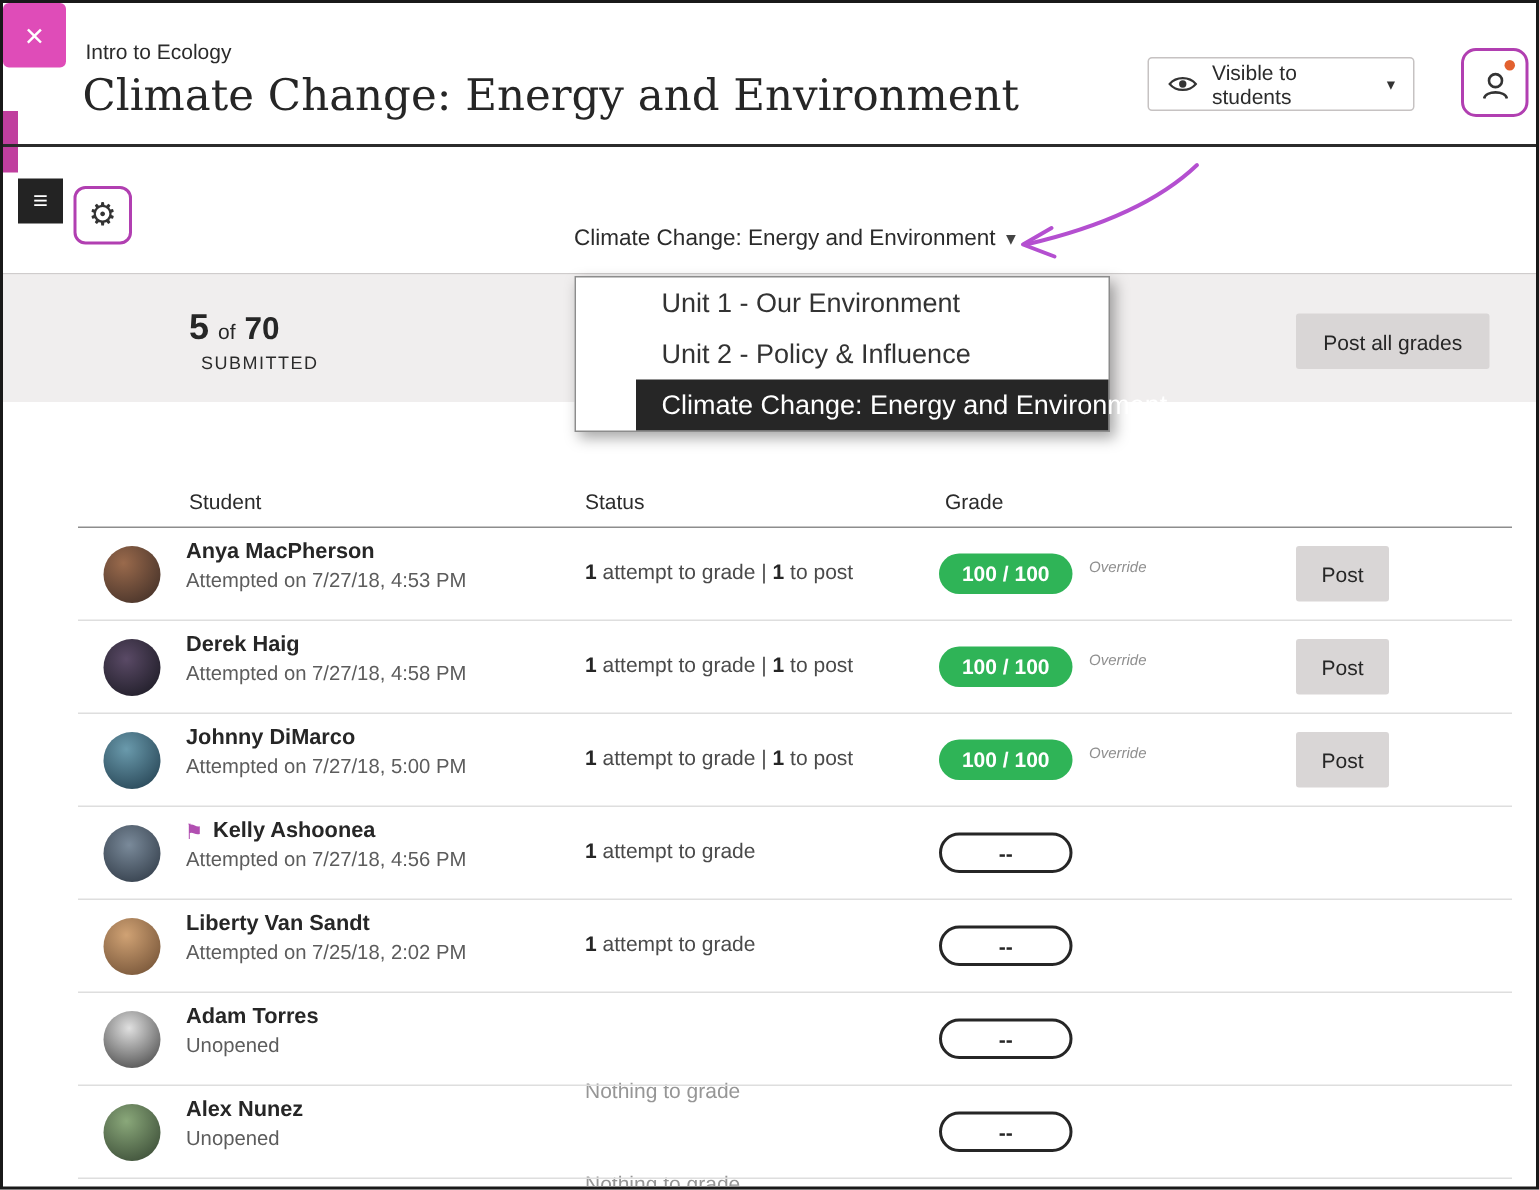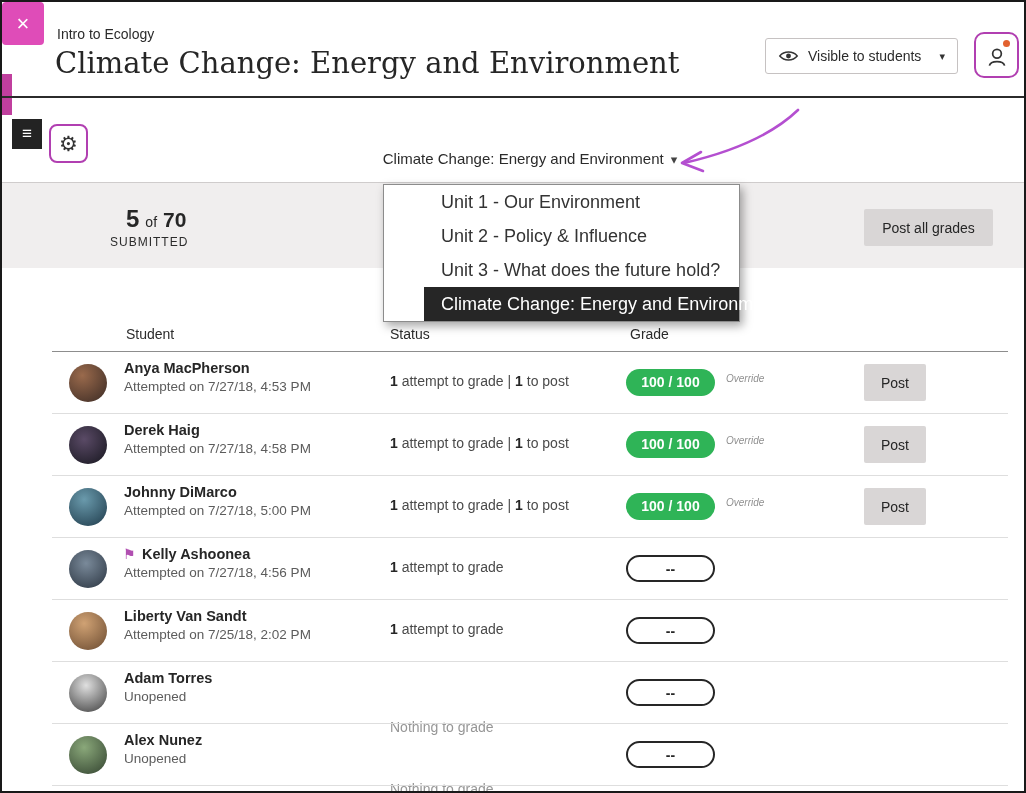--- a/index.html
+++ b/index.html
@@ -11,21 +11,21 @@
   
   .close-btn { left:0; top:29; width:42px; height:43px; background:#df4cb8; color:#fff;
                border:none; border-radius:4px; font-size:22px; line-height:40px; text-align:center; cursor:pointer; }
   .rail-strip { left:0; top:72px; width:10px; height:41px; background:#c03f9e; }
   .menu-btn { left:10px; top:117px; width:30px; height:30px; background:#232323; color:#fff;
               border:none; font-size:17px; line-height:28px; text-align:center; cursor:pointer; }
 
   
   .course-label { left:55px; top:24px; font-size:14px; color:#2b2b2b; }
   .page-title { left:53px; top:44px; font-family:"DejaVu Serif", serif; font-size:29px; color:#262626; font-weight:400; }
-  .vis-btn { left:763px; top:36px; width:193px; height:36px; background:#fff; border:1px solid #c6c2c2;
+  .vis-btn { left:763px; top:36px; width:178px; height:36px; background:#fff; border:1px solid #c6c2c2;
              border-radius:3px; display:flex; align-items:center; gap:9px; padding:0 12px; font-size:14px; color:#2b2b2b; cursor:pointer; }
   .vis-caret { font-size:11px; color:#333; margin-left:auto; }
   .profile-btn { left:972px; top:30px; width:45px; height:46px; background:#fff; border:2.5px solid #b13fb1;
                  border-radius:10px; cursor:pointer; }
   .profile-dot { position:absolute; right:7px; top:6px; width:7px; height:7px; border-radius:50%; background:#e2612f; }
   .hdr-divider { left:0; top:94px; width:1026px; height:2px; background:#2b2b2b; }
 
   
   .gear-btn { left:47px; top:122px; width:39px; height:39px; background:#fff; border:2px solid #b13fb1;
               border-radius:8px; font-size:21px; color:#333; cursor:pointer; line-height:33px; text-align:center; }
@@ -36,21 +36,21 @@
   .selector .caret { font-size:13px; color:#444; margin-left:7px; }
   .toolbar-divider { left:0; top:180px; width:1026px; height:1px; background:#cfcccc; }
   .arrow-sketch { left:668px; top:103px; pointer-events:none; }
 
   
   .gray-band { left:0; top:181px; width:1026px; height:85px; background:#f0eeee; }
   .summary-line { left:124px; top:203px; display:flex; align-items:baseline; gap:6px; color:#262626; }
   .summary-line .big { font-size:24px; font-weight:700; }
   .summary-line .of { font-size:14px; }
   .summary-line .total { font-size:21px; font-weight:700; }
-  .summary-sub { left:108px; top:233px; font-size:12px; letter-spacing:1px; color:#2b2b2b; }
+  .summary-sub { left:132px; top:233px; font-size:12px; letter-spacing:1px; color:#2b2b2b; }
   .btn-gray { background:#d9d6d6; border:none; border-radius:2px; font-size:14px; color:#262626; cursor:pointer;
               font-family:"Liberation Sans", sans-serif; }
   .post-all-btn { left:862px; top:207px; width:129px; height:37px; }
 
   
   .dropdown { left:381px; top:182px; width:357px; background:#fff; border:1px solid #8c8c8c;
               box-shadow:3px 4px 9px rgba(0,0,0,.35); z-index:5; }
   .dropdown .item { height:34px; line-height:34px; padding:0 17px; font-size:18px; color:#333;
                     white-space:nowrap; cursor:pointer;margin-left:40px; }
   .dropdown .item.selected { background:#262626; color:#fff; }
@@ -132,21 +132,20 @@
     <span class="big">5</span>
     <span class="of">of</span>
     <span class="total">70</span>
   </div>
   <div class="abs summary-sub">SUBMITTED</div>
   <button class="abs btn-gray post-all-btn">Post all grades</button>
 
   <div class="abs dropdown">
     <div class="item">Unit 1 - Our Environment</div>
     <div class="item">Unit 2 - Policy &amp; Influence</div>
-    <div class="item">Unit 3 - What does the future hold?</div>
     <div class="item selected">Climate Change: Energy and Environment</div>
   </div>
 
   <div class="abs col-header" style="left:124px">Student</div>
   <div class="abs col-header" style="left:388px">Status</div>
   <div class="abs col-header" style="left:628px">Grade</div>
   <div class="abs hdr-line"></div>
 
   <div class="row" style="top:350px">
     <span class="avatar av1"></span>

